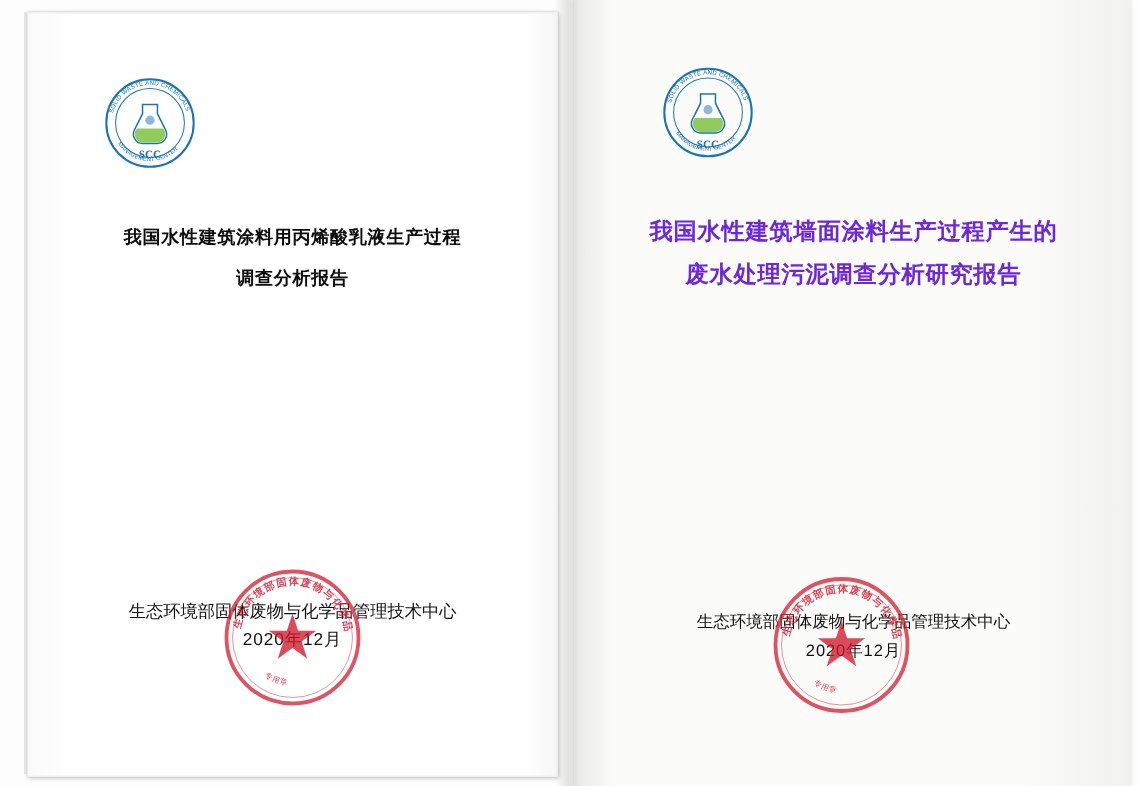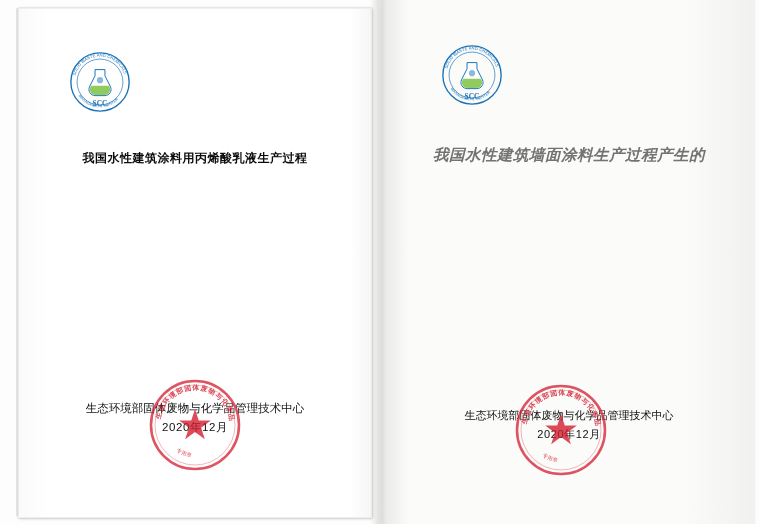--- a/index.html
+++ b/index.html
@@ -92,22 +92,21 @@
     width: 316px;
     font-size: 12px;
     line-height: 27px;
   }
   #doc-right .title-block {
     left: 22px;
     top: 140px;
     width: 328px;
     font-size: 15.5px;
     line-height: 29px;
-    color: #737373;
-    font-style: italic;
+    color: #6d28d9;
   }
   .title-line { display: block; white-space: nowrap; }
 
   
   .issuer {
     position: absolute;
     text-align: center;
     color: #101010;
     font-size: 11.5px;
     line-height: 19px;
@@ -198,20 +197,21 @@
 
         <path d="M42 30 L42 40 L33 58 a10,10 0 0,0 9,14 L58 72 a10,10 0 0,0 9,-14 L58 40 L58 30 Z" fill="#ffffff" stroke="#1a73b7" stroke-width="1.6"></path>
         <path d="M36 56 L64 56 a9,9 0 0,1 -7,15 L43 71 a9,9 0 0,1 -7,-15 Z" fill="#7fc241" opacity="0.85"></path>
         <circle cx="50" cy="47" r="5" fill="#1a73b7" opacity="0.5"></circle>
         <text x="50" y="88" text-anchor="middle" font-size="12" font-weight="bold" fill="#1a73b7" font-family="Liberation Serif, serif">SCC</text>
       </svg>
     </div>
 
     <div class="title-block">
       <span class="title-line">我国水性建筑涂料用丙烯酸乳液生产过程</span>
+      <span class="title-line">调查分析报告</span>
     </div>
 
     <div class="issuer">
       <span class="issuer-name">生态环境部固体废物与化学品管理技术中心</span>
       <span class="issuer-date">2020年12月</span>
     </div>
 
     <div class="seal">
       <svg viewBox="0 0 120 120" xmlns="http://www.w3.org/2000/svg">
         <circle cx="60" cy="60" r="55" fill="none" stroke="#d3182b" stroke-width="3.2" opacity="0.9"></circle>
@@ -251,20 +251,21 @@
         </text>
         <path d="M42 30 L42 40 L33 58 a10,10 0 0,0 9,14 L58 72 a10,10 0 0,0 9,-14 L58 40 L58 30 Z" fill="#ffffff" stroke="#1a73b7" stroke-width="1.6"></path>
         <path d="M36 56 L64 56 a9,9 0 0,1 -7,15 L43 71 a9,9 0 0,1 -7,-15 Z" fill="#7fc241" opacity="0.85"></path>
         <circle cx="50" cy="47" r="5" fill="#1a73b7" opacity="0.5"></circle>
         <text x="50" y="88" text-anchor="middle" font-size="12" font-weight="bold" fill="#1a73b7" font-family="Liberation Serif, serif">SCC</text>
       </svg>
     </div>
 
     <div class="title-block">
       <span class="title-line">我国水性建筑墙面涂料生产过程产生的</span>
+      <span class="title-line">废水处理污泥调查分析研究报告</span>
     </div>
 
     <div class="issuer">
       <span class="issuer-name">生态环境部固体废物与化学品管理技术中心</span>
       <span class="issuer-date">2020年12月</span>
     </div>
 
     <div class="seal">
       <svg viewBox="0 0 120 120" xmlns="http://www.w3.org/2000/svg">
         <circle cx="60" cy="60" r="55" fill="none" stroke="#d3182b" stroke-width="3.2" opacity="0.9"></circle>

